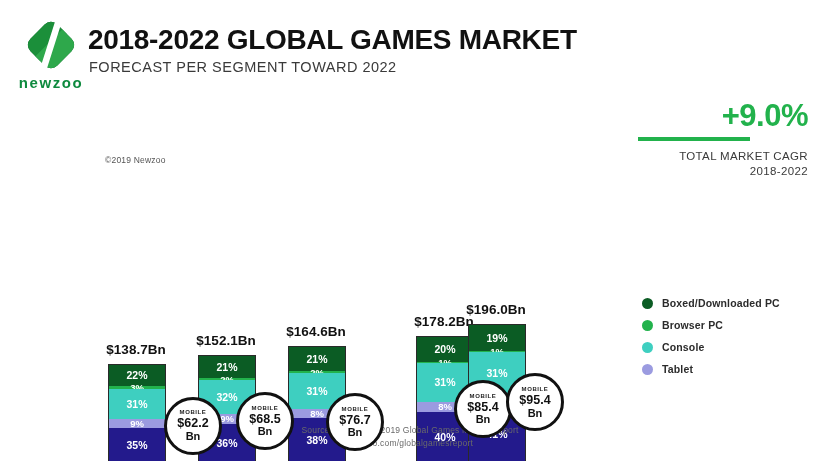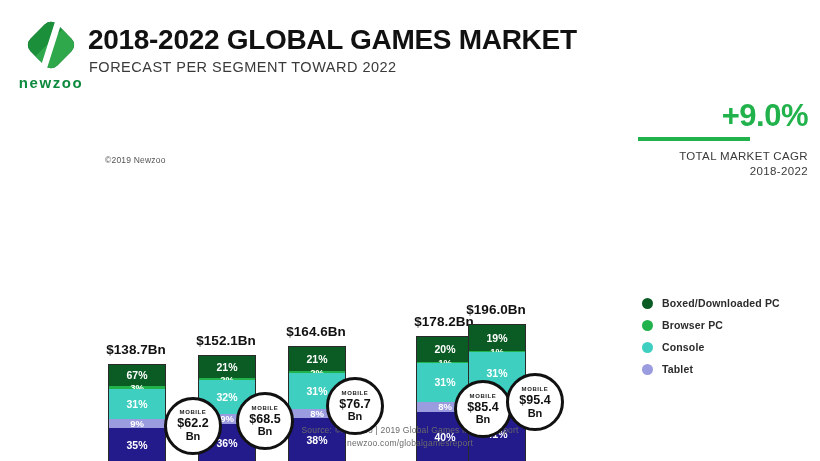--- a/index.html
+++ b/index.html
@@ -90,21 +90,21 @@
   </div>
 </div>
 
 <div class="chart">
   <div class="copyright">©2019 Newzoo</div>
   <div id="bars">
       <div class="bar-group" style="left: 108px; height: 367px;">
         <div class="bar-total" style="top: 248px; text-align: right;">$138.7Bn</div>
         <div class="bar-stack" style="top: 270px; height: 97px;">
           <div class="seg" style="height: 21.34px; background: rgb(11, 92, 36);">
-            <span>67%</span>
+            <span>22%</span>
           </div>
           <div class="seg tiny" style="height: 2.91px; background: rgb(34, 178, 76);">
             <span>3%</span>
           </div>
           <div class="seg" style="height: 30.07px; background: rgb(62, 207, 192);">
             <span>31%</span>
           </div>
           <div class="seg tiny" style="height: 8.73px; background: rgb(155, 155, 224);">
             <span>9%</span>
           </div>
@@ -155,21 +155,21 @@
           <div class="seg" style="height: 35.65px; background: rgb(62, 207, 192);">
             <span>31%</span>
           </div>
           <div class="seg tiny" style="height: 9.2px; background: rgb(155, 155, 224);">
             <span>8%</span>
           </div>
           <div class="seg" style="height: 43.7px; background: rgb(35, 26, 140);">
             <span>38%</span>
           </div>
         </div>
-        <div class="bubble" style="left: 38px; top: 283px; text-align: center;">
+        <div class="bubble" style="left: 38px; top: 299px; text-align: center;">
           <div class="b-cap">MOBILE</div>
           <div class="b-val">$76.7</div>
           <div class="b-unit">Bn</div>
         </div>
       </div>
       <div class="bar-group" style="left: 378px; height: 367px; margin-left: 38px;">
         <div class="bar-total" style="top: 220px;">$178.2Bn</div>
         <div class="bar-stack" style="top: 242px; height: 125px;">
           <div class="seg" style="height: 25px; background: rgb(11, 92, 36);">
             <span>20%</span>

